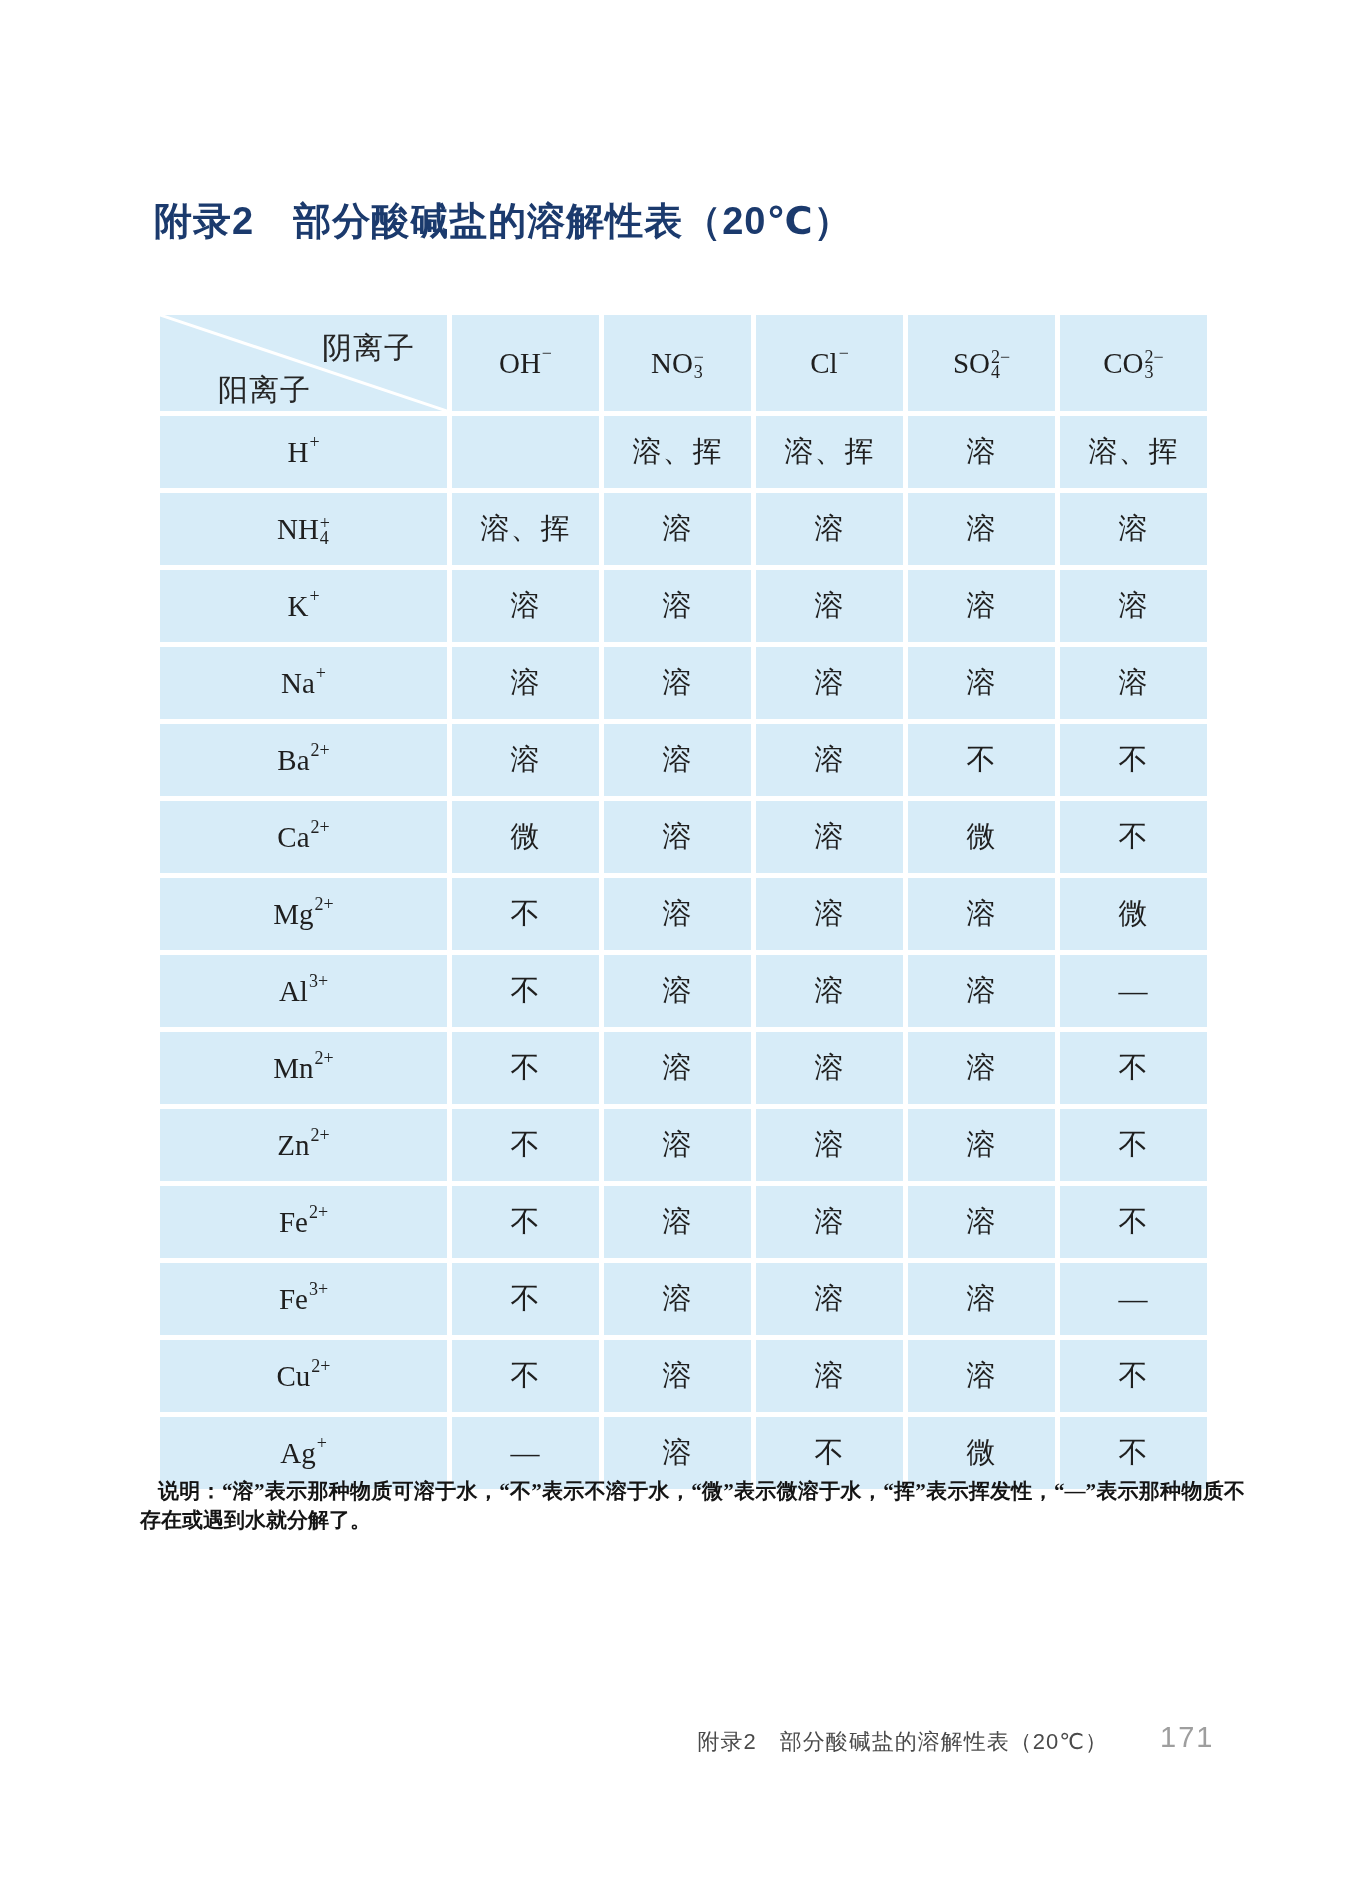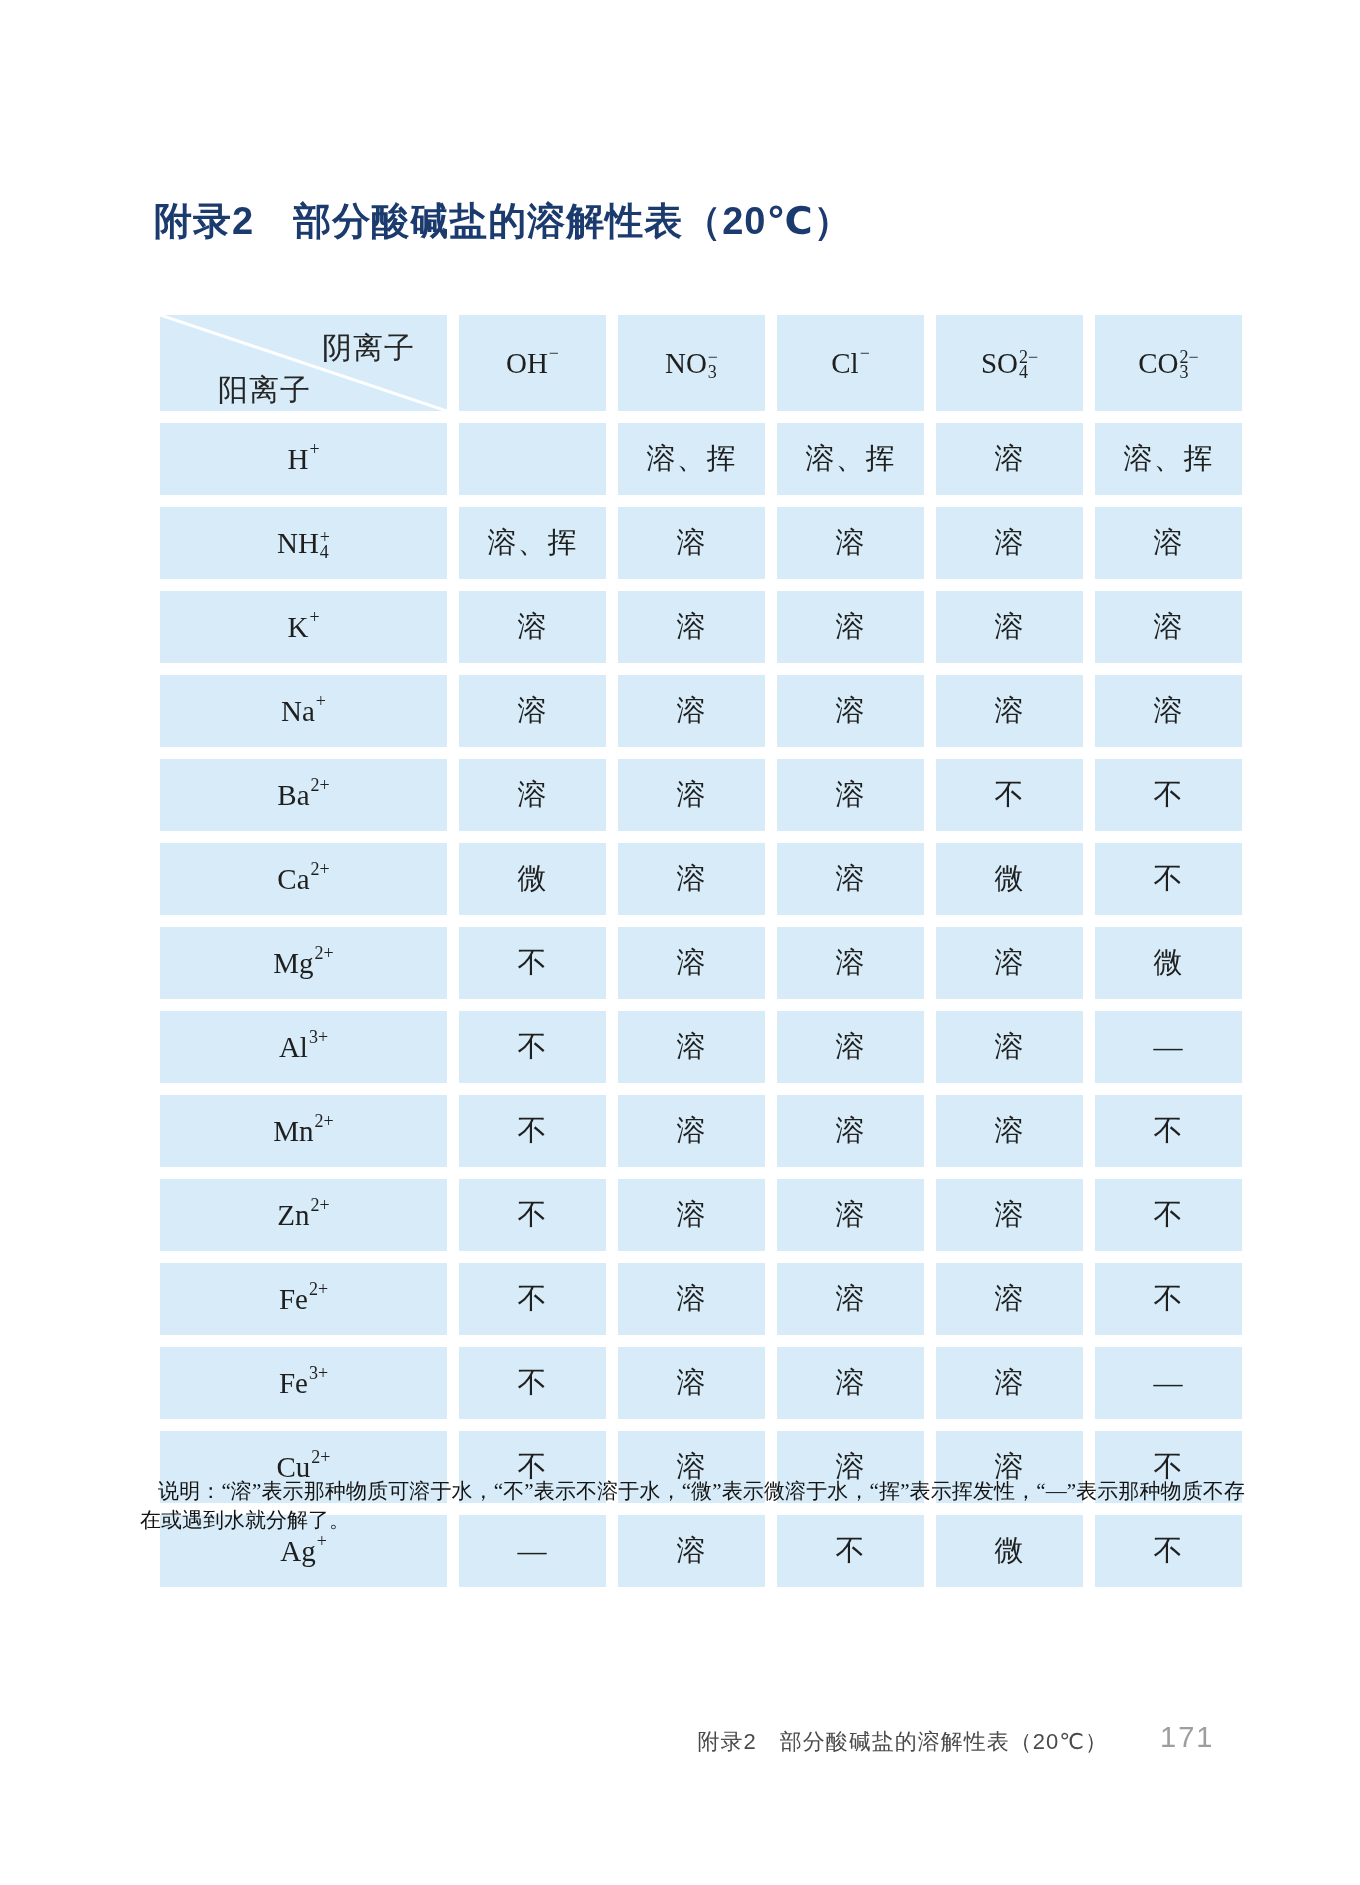--- a/index.html
+++ b/index.html
@@ -12,21 +12,21 @@
     position:absolute; left:154px; top:196px;
     font-family:"Liberation Sans","DejaVu Sans",sans-serif;
     font-weight:bold; font-size:38px; color:#1b3a6d; letter-spacing:1px;
     white-space:nowrap;
   }
   #solubility-table {
     position:absolute; left:160px; top:315px;
     display:grid;
     grid-template-columns:287px repeat(5,147px);
     grid-template-rows:96px repeat(14,72px);
-    gap:12px;
+    gap:5px;
   }
   .cell {
     background:#d7ecf8;
     display:flex; align-items:center; justify-content:center;
     color:#1f1f1f;
   }
   .corner { position:relative; }
   .diag { position:absolute; left:0; top:0; width:100%; height:100%; display:block; }
   .diag line { stroke:#ffffff; stroke-width:3; }
   .anion-label {
@@ -43,21 +43,21 @@
   .fbase { font-size:29px; line-height:29px; }
   .fstack {
     display:inline-flex; flex-direction:column; align-items:flex-start;
     margin-left:1px; transform:translateY(2px);
   }
   .fstack .fsup, .fstack .fsub { font-size:18px; line-height:15px; }
   .fsup-solo { font-size:18px; line-height:18px; position:relative; top:-10px; margin-left:1px; }
   .note {
     position:absolute; left:140px; top:1477px; width:1105px;
     font-size:21px; line-height:29px; color:#141414;
-    text-indent:18px; text-align:justify;
+    text-indent:18px; text-align:justify;font-weight:bold;
   }
   .footer-title {
     position:absolute; right:252px; top:1727px;
     font-family:"Liberation Sans","DejaVu Sans",sans-serif;
     font-size:22px; color:#4a4a4a; letter-spacing:1px; white-space:nowrap;
   }
   .page-number {
     position:absolute; left:1160px; top:1721px;
     font-family:Liberation Sans, sans-serif;
     font-size:29px; color:#9e9e9e; letter-spacing:2px;

